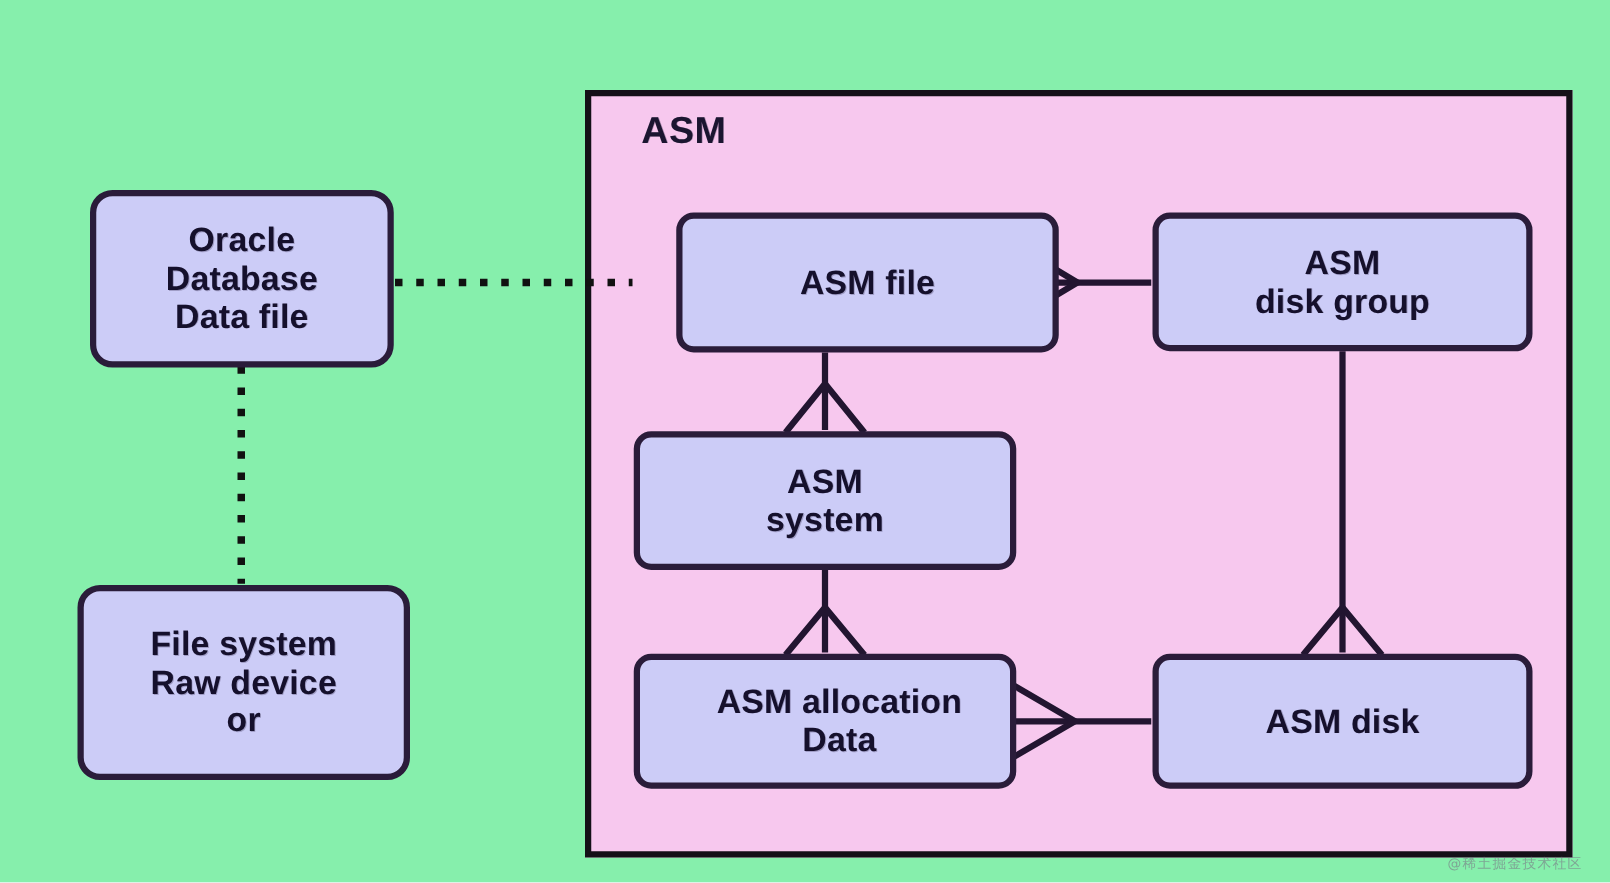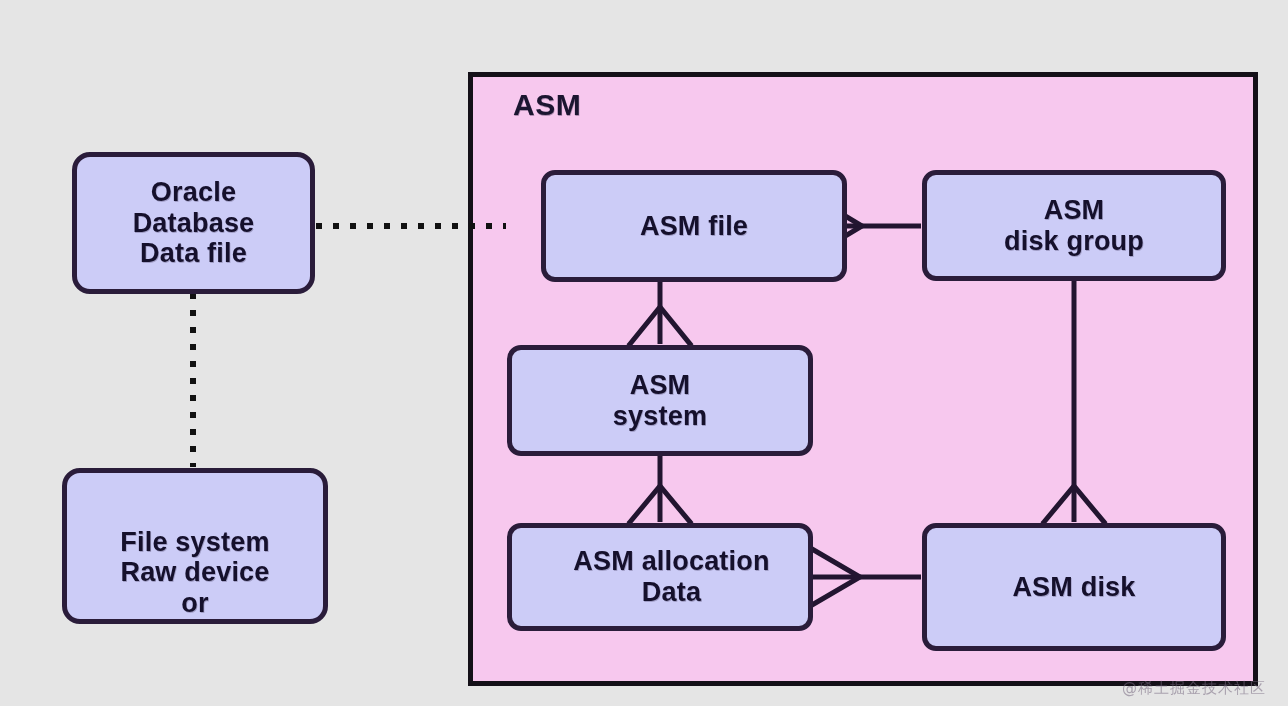--- a/index.html
+++ b/index.html
@@ -7,21 +7,21 @@
     padding: 0;
     background: #ffffff;
   }
   body {
     font-family: "Liberation Sans", sans-serif;
   }
   #canvas {
     position: relative;
     width: 1288px;
     height: 706px;
-    background: #e5e5e5;
+    background: #86efac;
     overflow: hidden;
   }
   
   #asm-panel {
     position: absolute;
     left: 468px;
     top: 72px;
     width: 790px;
     height: 614px;
     background: #f7c8ee;
@@ -49,46 +49,46 @@
     align-items: center;
     justify-content: center;
     text-align: center;
     font-weight: bold;
     color: #15102c;
     line-height: 1.14;
     letter-spacing: 0.2px;
     text-shadow: 0.7px 0.7px 0 rgba(60,50,85,0.30);
   }
   #box-oracle   { left: 72px;  top: 152px; width: 243px; height: 142px; font-size: 27px; border-radius: 18px; }
-  #box-fsraw    { left: 62px;  top: 468px; width: 266px; height: 156px; font-size: 27px; border-radius: 18px; align-items: flex-end; }
+  #box-fsraw    { left: 62px;  top: 468px; width: 266px; height: 156px; font-size: 27px; border-radius: 18px; }
   #box-asmfile  { left: 507px; top: 170px; width: 306px; height: 112px; font-size: 27px; margin-left: 34px; }
   #box-extent   { left: 507px; top: 345px; width: 306px; height: 111px; font-size: 27px; }
   #box-allocu   { left: 507px; top: 523px; width: 306px; height: 108px; font-size: 27px; padding-left: 23px; }
   #box-dgroup   { left: 922px; top: 170px; width: 304px; height: 111px; font-size: 27px; }
-  #box-disk     { left: 922px; top: 523px; width: 304px; height: 128px; font-size: 27px; }
+  #box-disk     { left: 922px; top: 523px; width: 304px; height: 108px; font-size: 27px; }
 
   
   #links {
     position: absolute;
     left: 0; top: 0;
     width: 1288px;
     height: 706px;
     pointer-events: none;
   }
   .solid-link { stroke: #221530; stroke-width: 5; fill: none; }
   .crow       { stroke: #221530; stroke-width: 5; fill: none; stroke-linecap: square; }
   .dot-link   { stroke: #111111; stroke-width: 6; fill: none;
                 stroke-dasharray: 6 11; stroke-linecap: butt; }
 
   
   #watermark {
     position: absolute;
     right: 22px;
     bottom: 8px;
-    font-size: 15px;
+    font-size: 11px;
     color: rgba(120,105,130,0.55);
     letter-spacing: 1px;
     white-space: nowrap;
     font-family: "DejaVu Sans", sans-serif;
   }
   .l2 { display: block; }
 </style>
 </head>
 <body>
 

